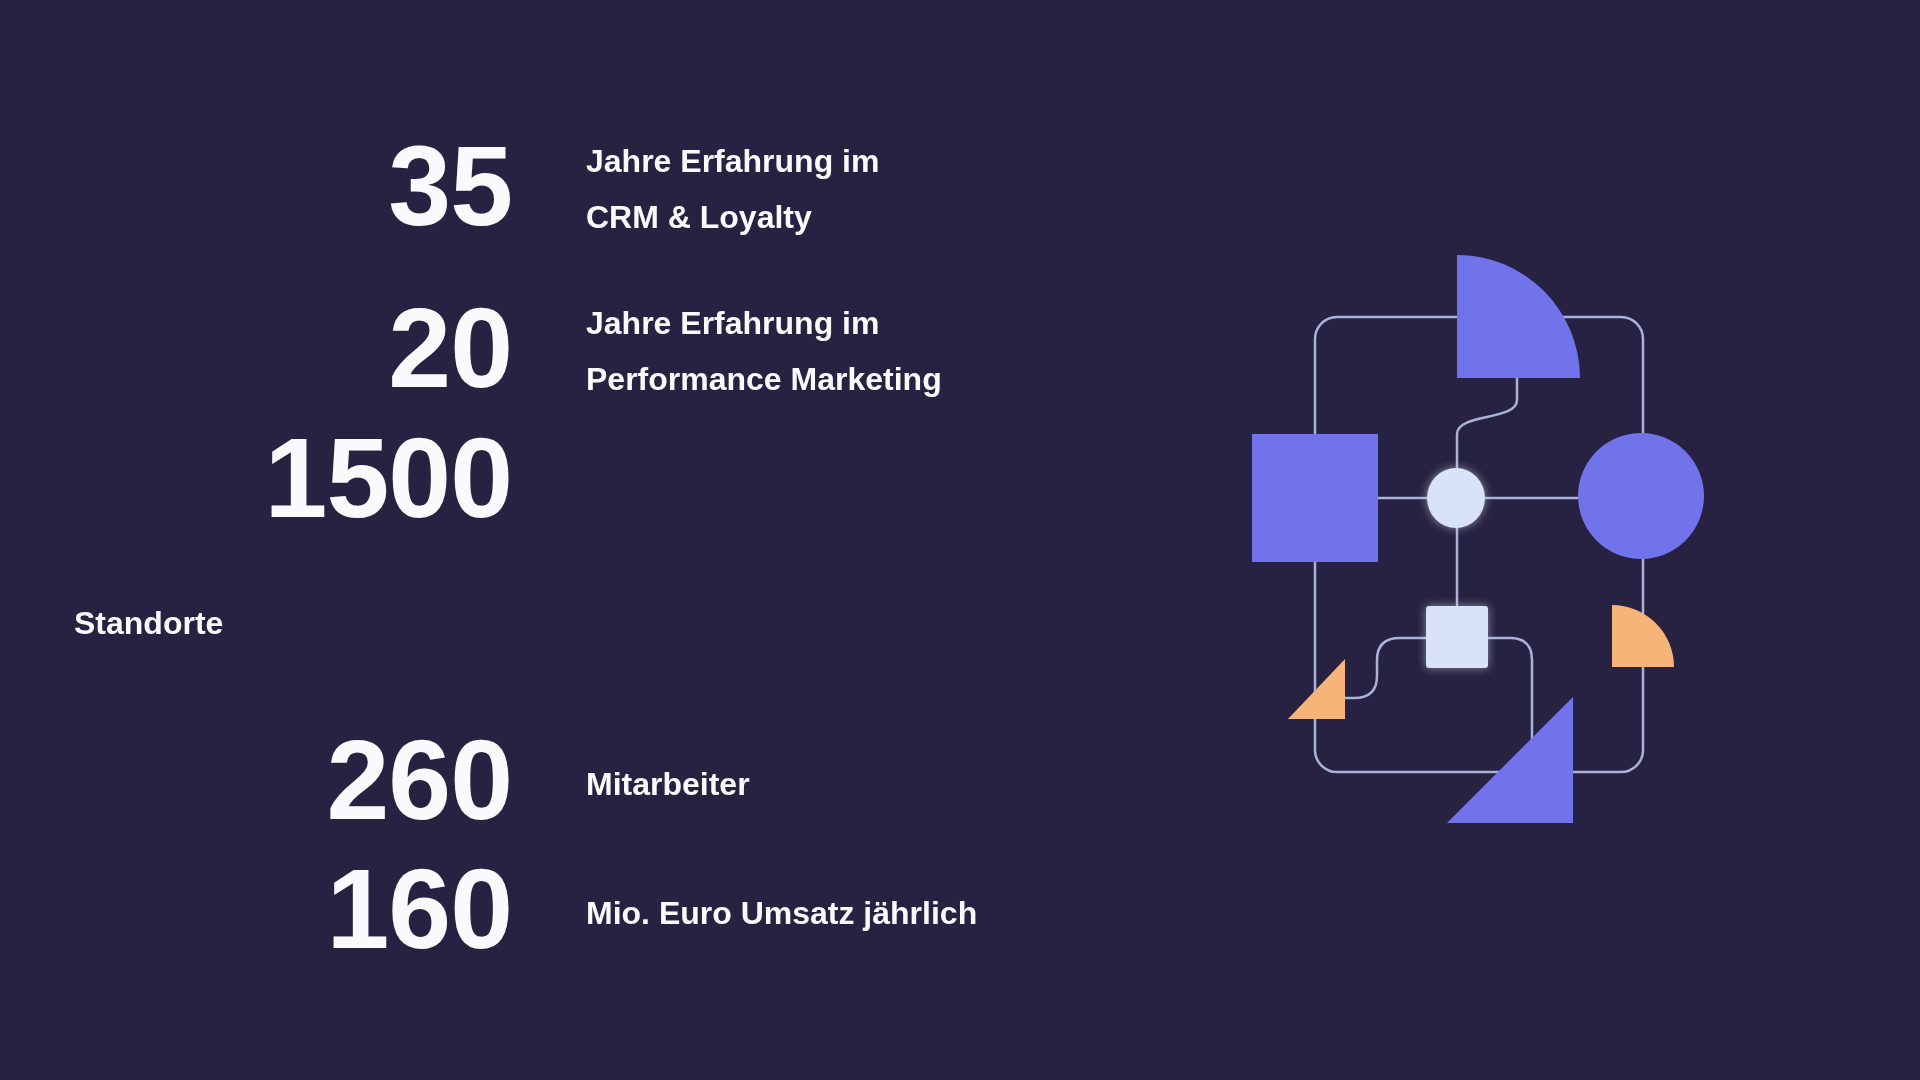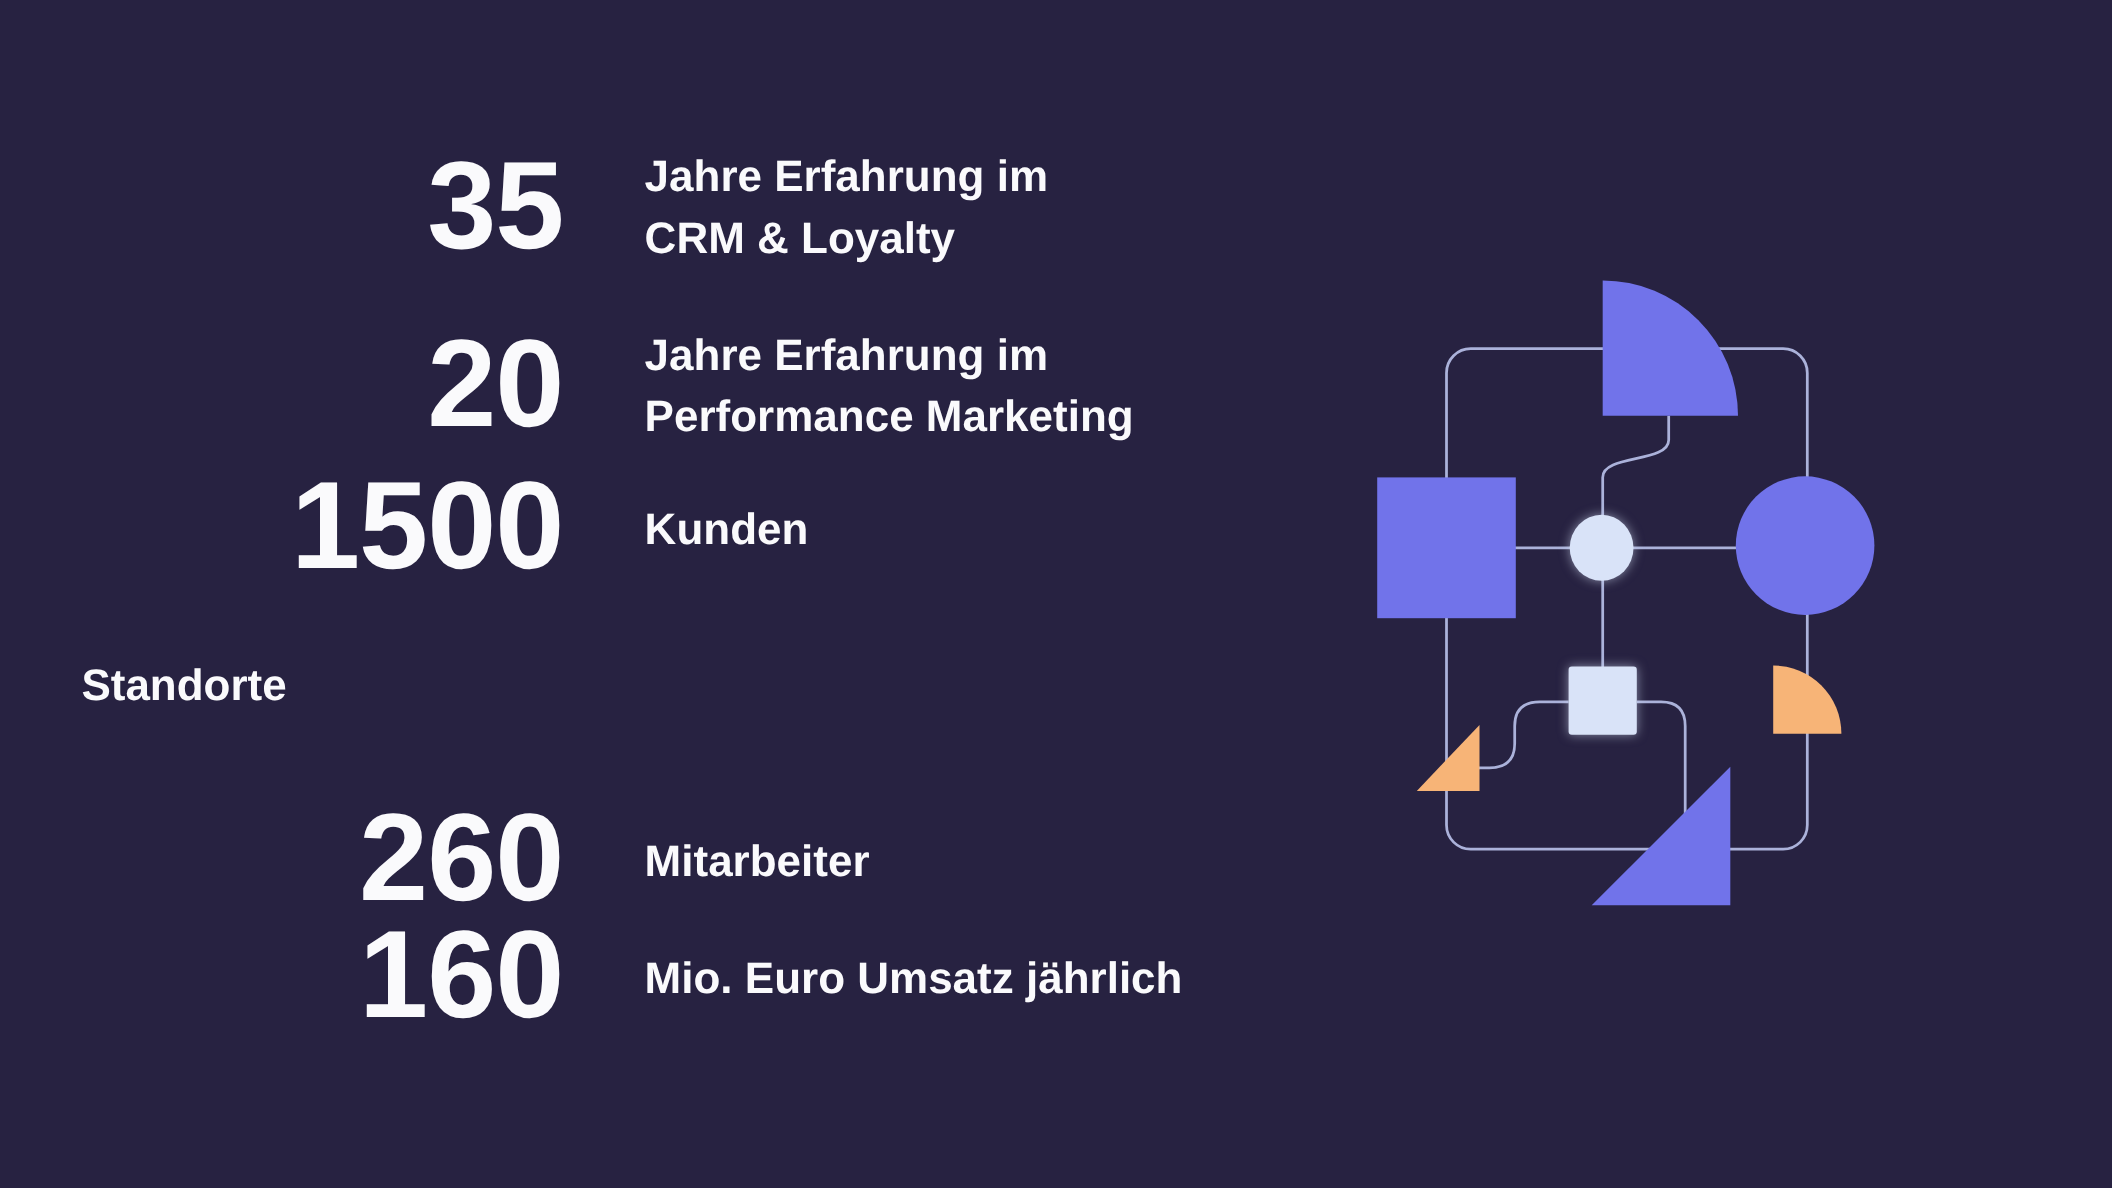--- a/index.html
+++ b/index.html
@@ -21,21 +21,21 @@
     width:512px;
     text-align:right;
     font-size:113px;
     font-weight:700;
     line-height:1;
     letter-spacing:-1px;
   }
   .stat-label{
     margin-left:74px;
     padding-top:6px;
-    font-size:40px;
+    font-size:32px;
     font-weight:700;
     line-height:56px;
     white-space:pre-line;
   }
   .illustration{
     position:absolute;
     left:1200px;top:230px;
     width:560px;height:620px;
   }
   .soft-glow{filter:drop-shadow(0 0 5px rgba(217,227,248,0.55));}
@@ -54,33 +54,32 @@
     </div>
 
     <div class="stat-row" style="top:348px">
       <div class="stat-number">20</div>
       <div class="stat-label">Jahre Erfahrung im
 Performance Marketing</div>
     </div>
 
     <div class="stat-row" style="top:478px">
       <div class="stat-number">1500</div>
-      <div class="stat-label">Kunden</div>
     </div>
 
     <div class="stat-row" style="top:620px">
       <div class="stat-label">Standorte</div>
     </div>
 
     <div class="stat-row" style="top:780px">
       <div class="stat-number">260</div>
       <div class="stat-label">Mitarbeiter</div>
     </div>
 
-    <div class="stat-row" style="top:886px">
+    <div class="stat-row" style="top:909px">
       <div class="stat-number">160</div>
       <div class="stat-label">Mio. Euro Umsatz jährlich</div>
     </div>
 
   </div>
 
   <svg class="illustration" viewBox="1200 230 560 620" xmlns="http://www.w3.org/2000/svg">
 
     <rect x="1315" y="317" width="328" height="455" rx="22" fill="none" stroke-width="2.5" stroke="#ABB2DA"></rect>
 

